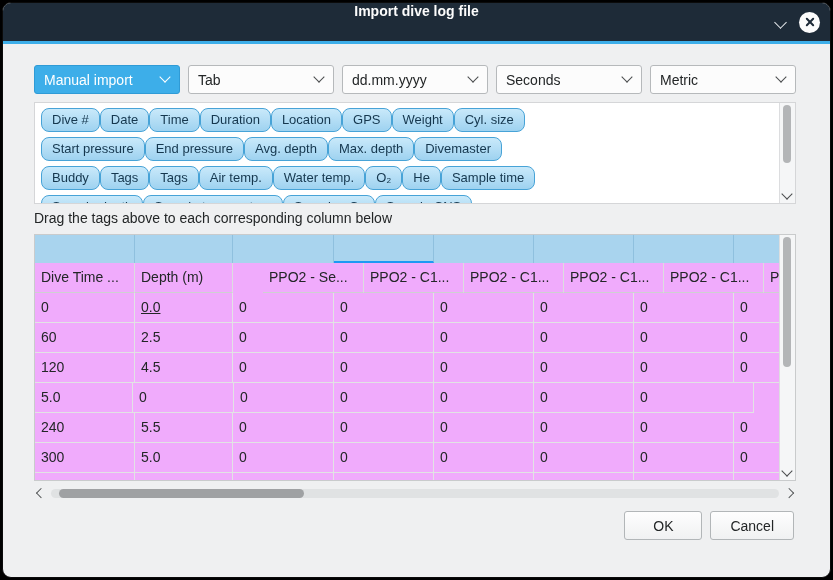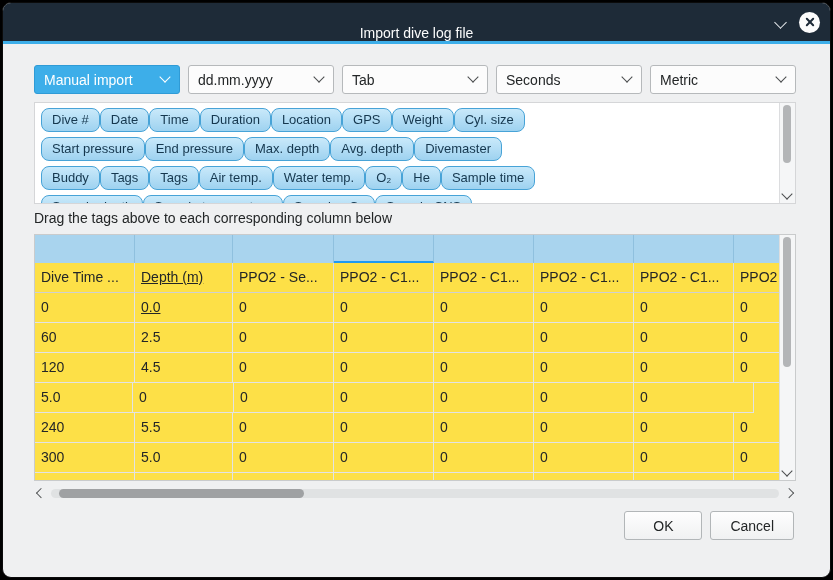--- a/index.html
+++ b/index.html
@@ -3,21 +3,21 @@
 <meta charset="utf-8">
 <style>
   html,body{margin:0;padding:0;background:#000;}
   .stage{position:relative;width:833px;height:580px;background:#000;overflow:hidden;
          font-family:"Liberation Sans","DejaVu Sans",sans-serif;color:#232627;}
   .window{position:absolute;left:2px;top:2px;width:829px;height:576px;background:#eff0f1;
           border-radius:9px;overflow:hidden;border:1px solid #0b0b0b;box-sizing:border-box;}
 
   
   .titlebar{position:relative;height:38px;background:#1e2b38;border-bottom:3px solid #3daee9;
-            display:flex;align-items:flex-end;justify-content:center;}
+            display:flex;align-items:flex-start;justify-content:center;font-weight:bold;}
   .title{color:#fcfcfc;font-size:14px;}
   .tb-right{position:absolute;right:10px;top:0;height:38px;display:flex;align-items:center;gap:14px;}
   .chev{display:inline-block;width:9px;height:9px;position:relative;}
   .chev::before{content:"";position:absolute;left:0;top:0;width:7px;height:7px;
                 border-right:1.6px solid #4a4d4e;border-bottom:1.6px solid #4a4d4e;}
   .chev-d::before{transform:rotate(45deg);}
   .chev-l::before{transform:rotate(135deg);}
   .chev-r::before{transform:rotate(-45deg);}
   .chev-title::before{border-color:#e9edf0;width:8px;height:8px;}
   .close-btn{width:21px;height:21px;border-radius:50%;background:#fcfcfc;position:relative;cursor:pointer;}
@@ -46,21 +46,21 @@
   .vthumb{position:absolute;left:3px;width:8px;background:#b3b5b7;border-radius:4px;}
   .varrow{position:absolute;left:3px;bottom:4px;}
   .varrow::before{border-color:#4a4d4e;}
 
   
   .instruction{position:absolute;left:31px;top:207px;font-size:14px;color:#232627;}
 
   
   .table-wrap{position:absolute;left:31px;top:231px;width:762px;height:247px;background:#fff;
               border:1px solid #c9cbcc;box-sizing:border-box;}
-  .table-clip{position:absolute;left:0;top:0;right:15px;bottom:0;overflow:hidden;background:#fde047;}
+  .table-clip{position:absolute;left:0;top:0;right:15px;bottom:0;overflow:hidden;background:#f0abfc;}
   .dz-row{display:flex;height:28px;background:#a9d4ee;}
   .dz-cell{flex:none;height:28px;box-sizing:border-box;border-right:1px solid #8fc0de;}
   .dz-hl{border-bottom:2px solid #1d99f3;}
   .thead{display:flex;height:30px;}
   .th{flex:none;box-sizing:border-box;padding:6px 6px 0;font-size:14px;color:#232627;white-space:nowrap;
       overflow:hidden;border-right:1px solid #dcdddf;border-bottom:1px solid #cfd0d2;}
   .tr{display:flex;height:30px;}
   .td{flex:none;box-sizing:border-box;padding:6px 6px 0;font-size:14px;color:#232627;white-space:nowrap;
       overflow:hidden;border-right:1px solid #e2e3e4;border-bottom:1px solid #e2e3e4;}
 
@@ -90,25 +90,25 @@
         <div class="close-btn"></div>
       </div>
     </div>
 
     <div class="combo-row">
       <div class="combo combo-primary">
         <span>Manual import</span>
         <span class="chev chev-d"></span>
       </div>
       <div class="combo">
+        <span>Tab</span>
+        <span class="chev chev-d"></span>
+      </div>
+      <div class="combo">
         <span>dd.mm.yyyy</span>
-        <span class="chev chev-d"></span>
-      </div>
-      <div class="combo">
-        <span>Tab</span>
         <span class="chev chev-d"></span>
       </div>
       <div class="combo">
         <span>Seconds</span>
         <span class="chev chev-d"></span>
       </div>
       <div class="combo">
         <span>Metric</span>
         <span class="chev chev-d"></span>
       </div>
@@ -122,22 +122,22 @@
             <span class="tag">Time</span>
             <span class="tag">Duration</span>
             <span class="tag">Location</span>
             <span class="tag">GPS</span>
             <span class="tag">Weight</span>
             <span class="tag">Cyl. size</span>
           </div>
           <div class="tag-row">
             <span class="tag">Start pressure</span>
             <span class="tag">End pressure</span>
+            <span class="tag">Avg. depth</span>
             <span class="tag">Max. depth</span>
-            <span class="tag">Avg. depth</span>
             <span class="tag">Divemaster</span>
           </div>
           <div class="tag-row">
             <span class="tag">Buddy</span>
             <span class="tag">Tags</span>
             <span class="tag">Tags</span>
             <span class="tag">Air temp.</span>
             <span class="tag">Water temp.</span>
             <span class="tag">O₂</span>
             <span class="tag">He</span>
@@ -165,22 +165,22 @@
             <div class="dz-cell" style="width: 98px;"></div>
             <div class="dz-cell" style="width: 101px;"></div>
             <div class="dz-cell dz-hl" style="width: 100px;"></div>
             <div class="dz-cell" style="width: 100px;"></div>
             <div class="dz-cell" style="width: 100px;"></div>
             <div class="dz-cell" style="width: 100px;"></div>
             <div class="dz-cell" style="width: 120px;"></div>
           </div>
         <div class="thead">
             <div class="th" style="width: 100px;">Dive Time ...</div>
-            <div class="th" style="width: 98px; text-decoration: underline;">Depth (m)</div>
-            <div class="th" style="width: 101px;">PPO2 - Se...</div>
+            <div class="th" style="width: 98px;">Depth (m)</div>
+            <div class="th" style="width: 101px; margin-left: 30px;">PPO2 - Se...</div>
             <div class="th" style="width: 100px;">PPO2 - C1...</div>
             <div class="th" style="width: 100px;">PPO2 - C1...</div>
             <div class="th" style="width: 100px;">PPO2 - C1...</div>
             <div class="th" style="width: 100px;">PPO2 - C1...</div>
             <div class="th" style="width: 120px;">PPO2</div>
           </div>
         <div class="tbody">
             <div class="tr">
               <div class="td" style="width: 100px;">0</div>
               <div class="td" style="width: 98px; text-decoration: underline;">0.0</div>

